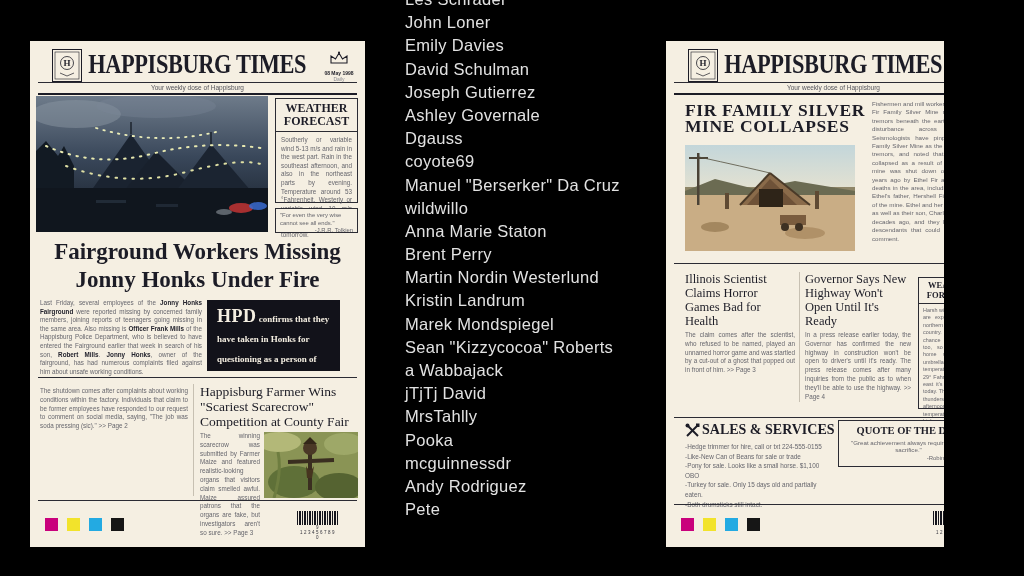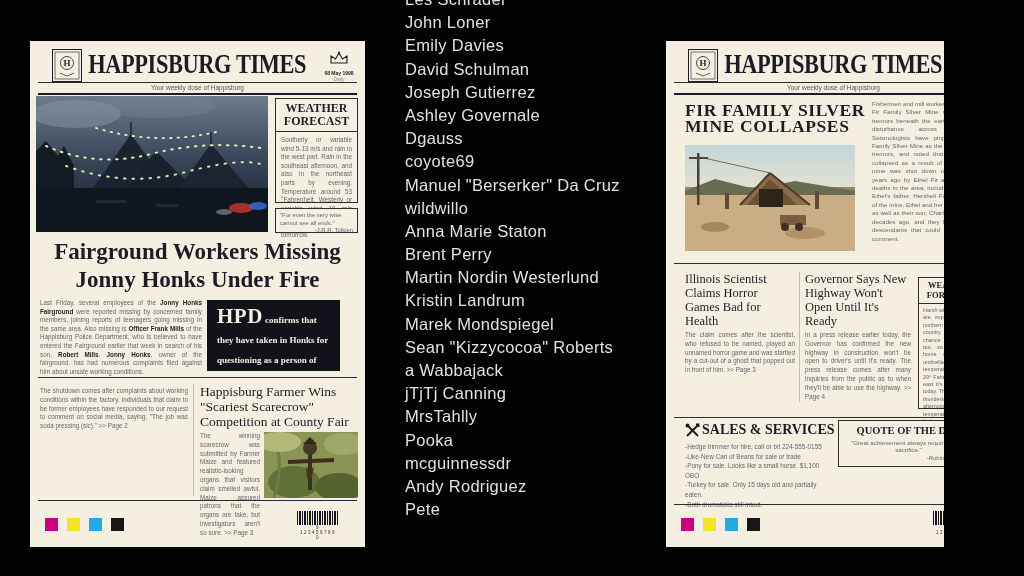--- a/index.html
+++ b/index.html
@@ -44,21 +44,21 @@
 
   .headline-left { position:absolute; left:4px; right:4px; top:197px; text-align:center;
                    font-weight:700; font-size:23px; line-height:28px; }
   .lead { position:absolute; left:10px; top:258px; width:162px; font-size:6.3px;
           line-height:8.6px; color:#66666d; text-align:justify; }
   .lead .b { font-weight:700; color:#23232d; }
 
   .hpd-box { position:absolute; left:177px; top:259px; width:133px; height:71px; background:#12121a;
              color:#f5efe2; padding:6px 10px; box-sizing:border-box;
              font-family:"Liberation Serif",serif; font-weight:700; font-size:9px; line-height:20px; }
-  .hpd-lead { font-size:21px; letter-spacing:.5px; }
+  .hpd-lead { font-size:18px; letter-spacing:.5px; }
 
   .art-title { font-family:"Liberation Serif",serif; font-weight:400; font-size:13.5px; line-height:15px; }
   .art-body  { font-size:6.3px; line-height:8.8px; color:#66666d; text-align:justify; margin-top:3px; }
 
   .vdiv { position:absolute; width:0; border-left:1px solid #c7c0b2; }
 
   .headline-right { position:absolute; left:19px; top:61px; width:186px; font-weight:700;
                     font-size:17.5px; line-height:16px; letter-spacing:.6px; }
   .lead-right { position:absolute; left:206px; top:59px; width:116px; font-size:6.2px;
                 line-height:8.4px; color:#66666d; text-align:justify; }
@@ -100,21 +100,21 @@
       <div class="credit-line">coyote69</div>
       <div class="credit-line">Manuel "Berserker" Da Cruz</div>
       <div class="credit-line">wildwillo</div>
       <div class="credit-line">Anna Marie Staton</div>
       <div class="credit-line">Brent Perry</div>
       <div class="credit-line">Martin Nordin Westerlund</div>
       <div class="credit-line">Kristin Landrum</div>
       <div class="credit-line">Marek Mondspiegel</div>
       <div class="credit-line">Sean "Kizzycocoa" Roberts</div>
       <div class="credit-line">a Wabbajack</div>
-      <div class="credit-line">jTjTj Canning</div>
+      <div class="credit-line">jTjTj David</div>
       <div class="credit-line">MrsTahlly</div>
       <div class="credit-line">Pooka</div>
       <div class="credit-line">mcguinnessdr</div>
       <div class="credit-line">Andy Rodriguez</div>
       <div class="credit-line">Pete</div>
     </div>
 
   <div class="paper" id="paper-left">
 
     <div class="masthead">

